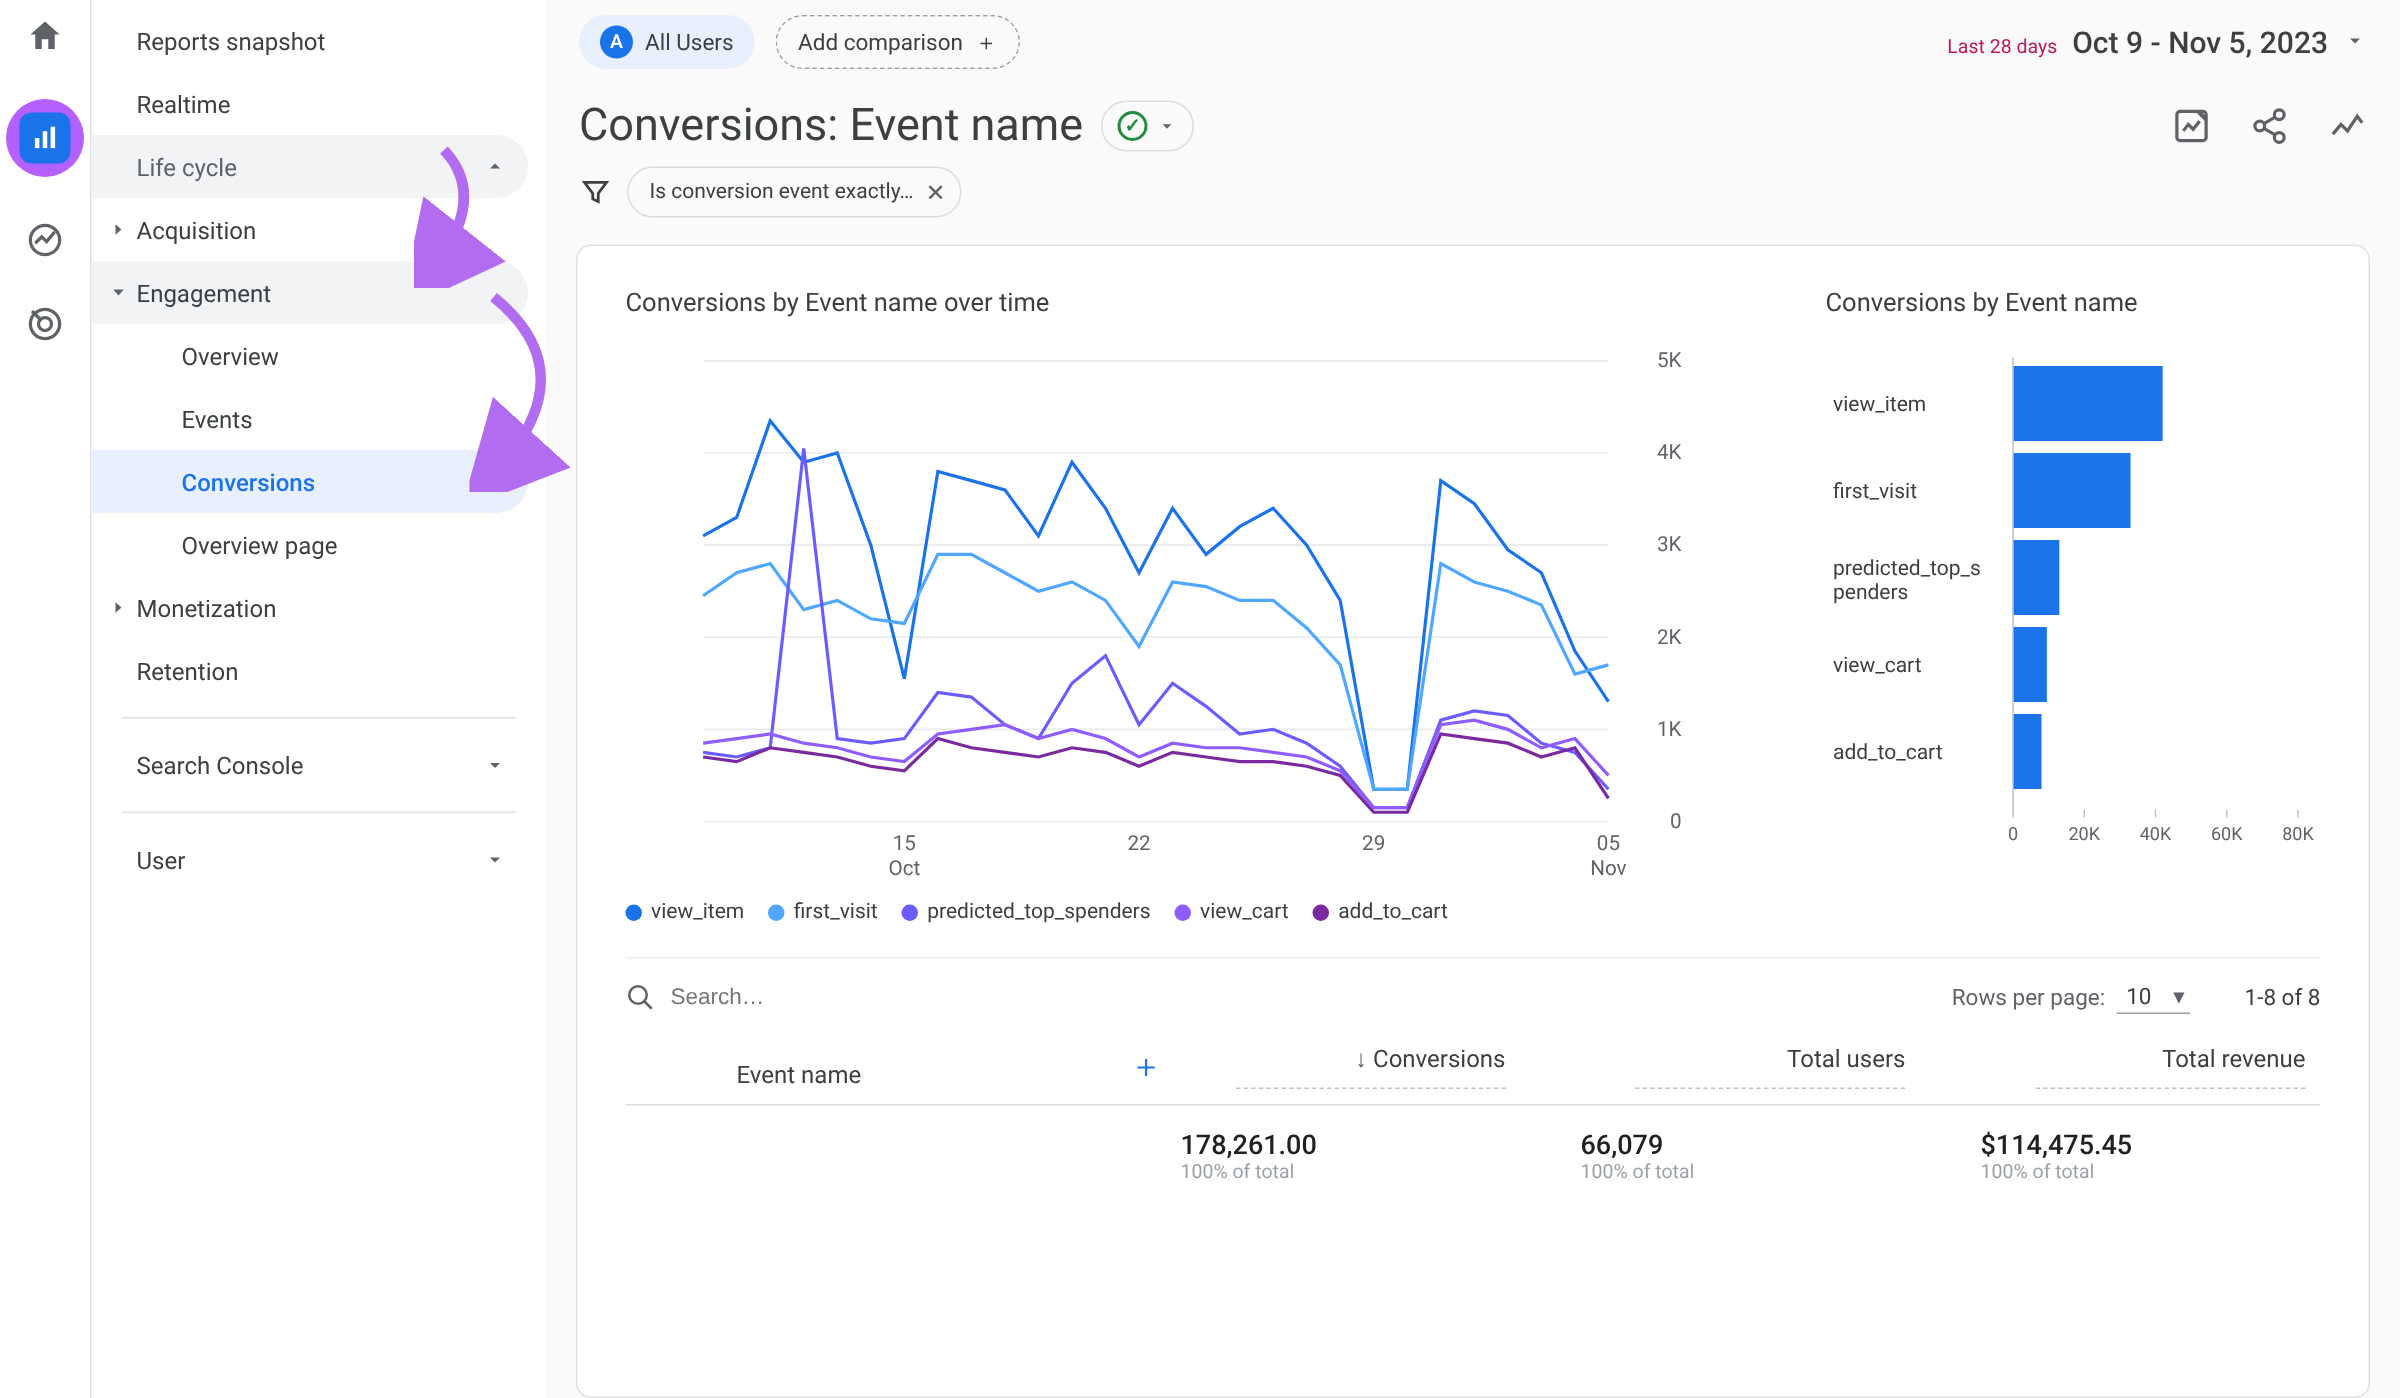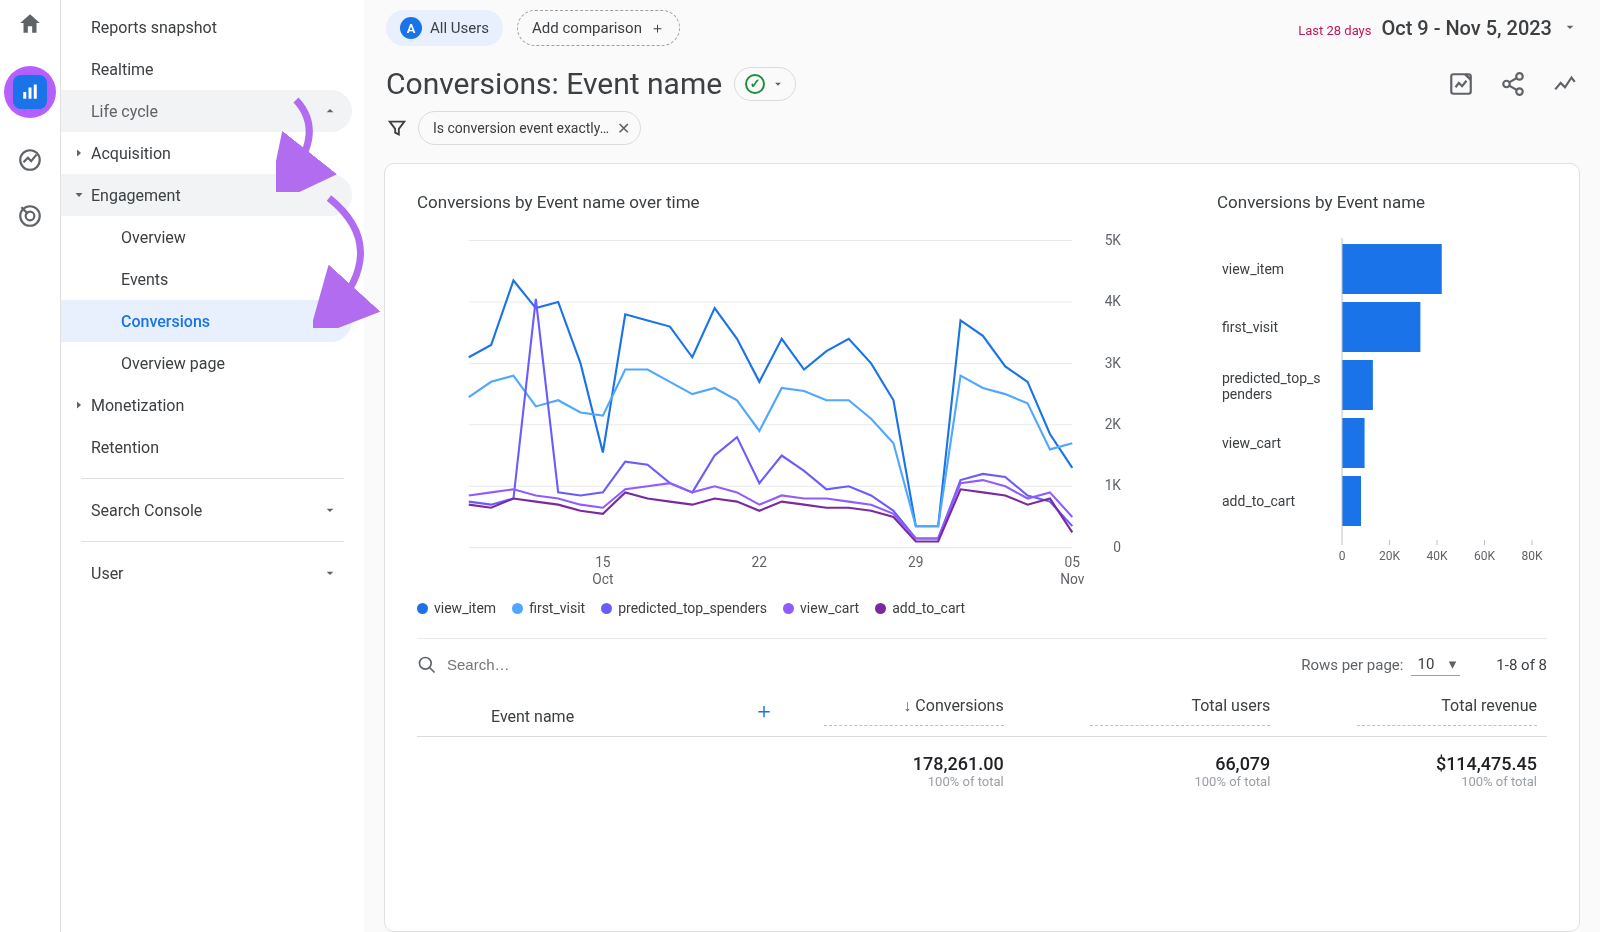--- a/index.html
+++ b/index.html
@@ -69,21 +69,21 @@
 .pager { margin-left:26px; color:#3c4043;}
 .thead { display:flex; border-bottom:1px solid #dadce0; padding:10px 0;}
 .th { font-size:16px; color:#3c4043; }
 .th.name { flex:0 0 370px; display:flex; align-items:flex-end; gap:10px; padding-left:74px;}
 .th.right { flex:1; text-align:right; border-bottom:1px dashed #bdc1c6; margin-left:40px; padding-bottom:2px; max-width:180px; margin-left:auto;}
 .th-wrap { display:flex; flex:1; justify-content:space-around; gap:50px; padding-right:10px;}
 .plus { color:#1a73e8; font-size:22px; margin-left:auto; margin-right:12px;}
 .sort { color:#5f6368; margin-right:4px;}
 .totals { display:flex; padding-top:16px;}
 .tot-spacer { flex:0 0 370px;}
-.tot-col { flex:1; text-align:right; max-width:220px; margin-left:auto;}
+.tot-col { flex:1; max-width:220px; margin-left:auto;}
 .tot-wrap { display:flex; flex:1; justify-content:space-around; gap:50px; padding-right:10px;}
 .tot-val { font-size:18px; color:#202124; font-weight:500;}
 .tot-sub { font-size:13px; color:#9aa0a6;}
 
 
 .arrow { position:absolute; pointer-events:none; }
 
 svg { display:block; }
 </style>
 </head>

